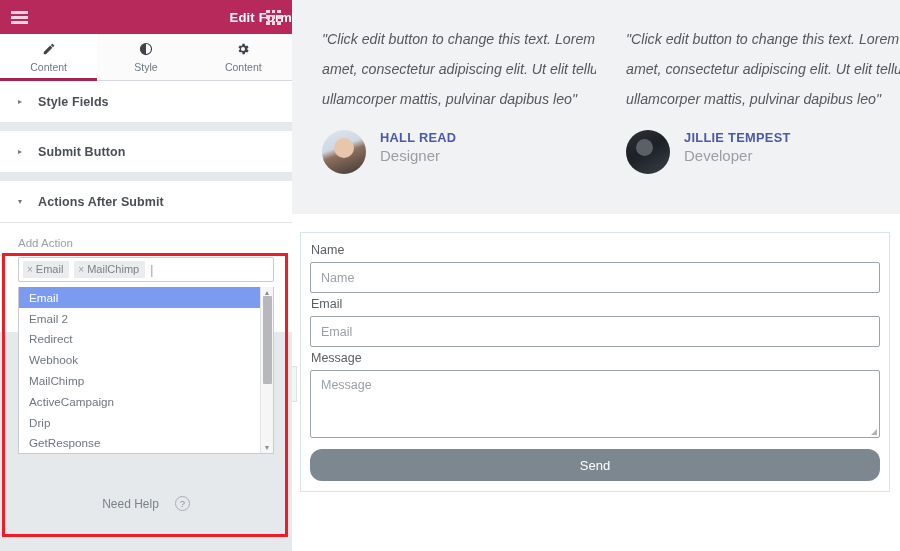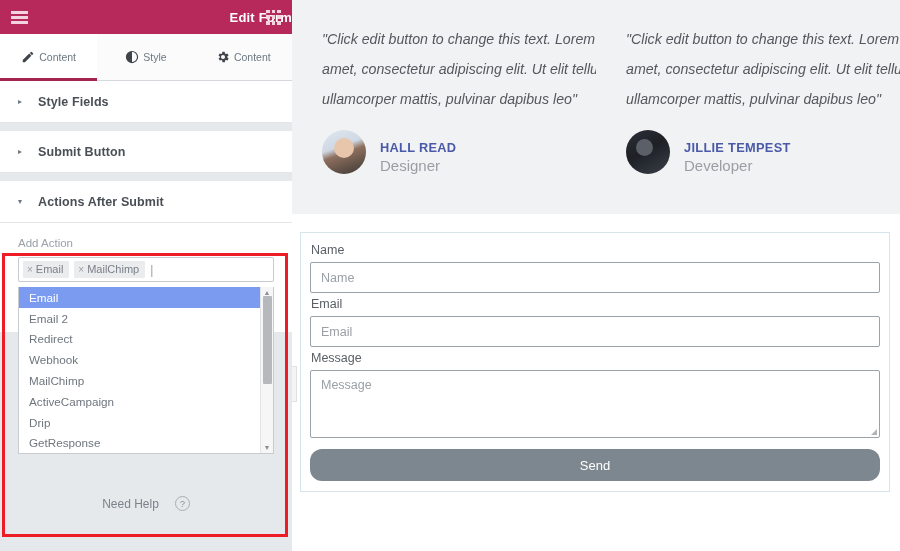--- a/index.html
+++ b/index.html
@@ -32,21 +32,21 @@
   }
   .hdr-ico { position: relative; z-index: 2; cursor: pointer; }
   .burger { width: 17px; height: 13px; display:flex; flex-direction:column; justify-content:space-between; }
   .burger span { display:block; height:3px; background:#f3d3de; border-radius:0; }
   .grid-ico { width: 15px; height: 15px; display:grid; grid-template-columns: repeat(3,1fr); grid-template-rows: repeat(3,1fr); gap:2px; }
   .grid-ico i { background:#f3d3de; display:block; }
 
   
   #tabs { height: 47px; background:#ffffff; display:flex; flex: 0 0 47px;
           border-bottom: 1px solid #d5d8dc; }
-  .tab { flex:1; display:flex; flex-direction:row; align-items:center;
+  .tab { flex:1; display:flex; flex-direction:column; align-items:center;
          justify-content:center; gap:4px; cursor:pointer; position:relative;
          background:#fbfbfb; }
   .tab.active { background:#ffffff; }
   .tab.active:after { content:""; position:absolute; left:0; right:0; bottom:-1px;
          height:3px; background:#a4234f; }
   .tab-label { font-size:10.5px; color:#6d7882; }
   .tab-ico { height:15px; display:flex; align-items:center; justify-content:center; color:#3f444b; }
   .tab-ico svg { display:block; }
 
   
@@ -124,21 +124,21 @@
   #preview { flex:1 1 auto; position:relative; background:#ffffff; overflow:hidden; }
   #testimonials {
     background:#f1f2f3; padding: 18px 0 22px 0;
     display:flex; height:214px; box-sizing:border-box;
   }
   .testimonial { flex:0 0 50%; padding: 6px 26px 0 30px; overflow:hidden; }
   .t-quote {
     font-style:italic; font-size:14.2px; line-height:30px; color:#54585e;
     white-space:nowrap;
   }
-  .t-person { display:flex; align-items:flex-end; gap:14px; margin-top:16px; }
+  .t-person { display:flex; align-items:flex-start; gap:14px; margin-top:16px; }
   .avatar { width:44px; height:44px; border-radius:50%; flex:0 0 44px;
             overflow:hidden; position:relative; }
   .av1 { background: linear-gradient(160deg,#dfe6ee 0%,#cfd9e4 38%,#8d6f5e 52%,#3c3834 100%); }
   .av1:after { content:""; position:absolute; left:12px; top:8px; width:20px; height:20px;
                border-radius:50%; background:#e8c6ab; }
   .av2 { background: linear-gradient(150deg,#2d3138 0%,#1d2025 45%,#3a4049 100%); }
   .av2:after { content:""; position:absolute; left:10px; top:9px; width:17px; height:17px;
                border-radius:50%; background:#5a5f68; }
   .t-name { color:#4a5aa8; font-size:12.8px; font-weight:bold; letter-spacing:.3px;
             white-space:nowrap; }

